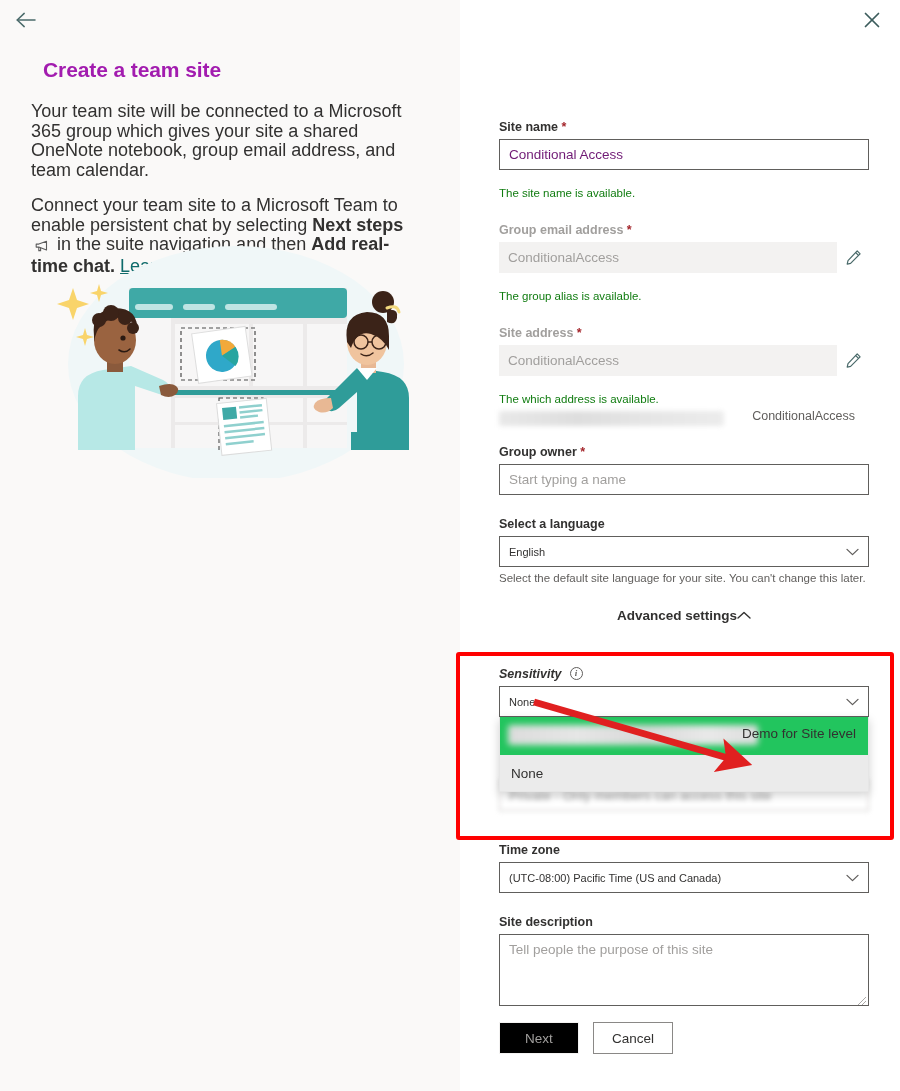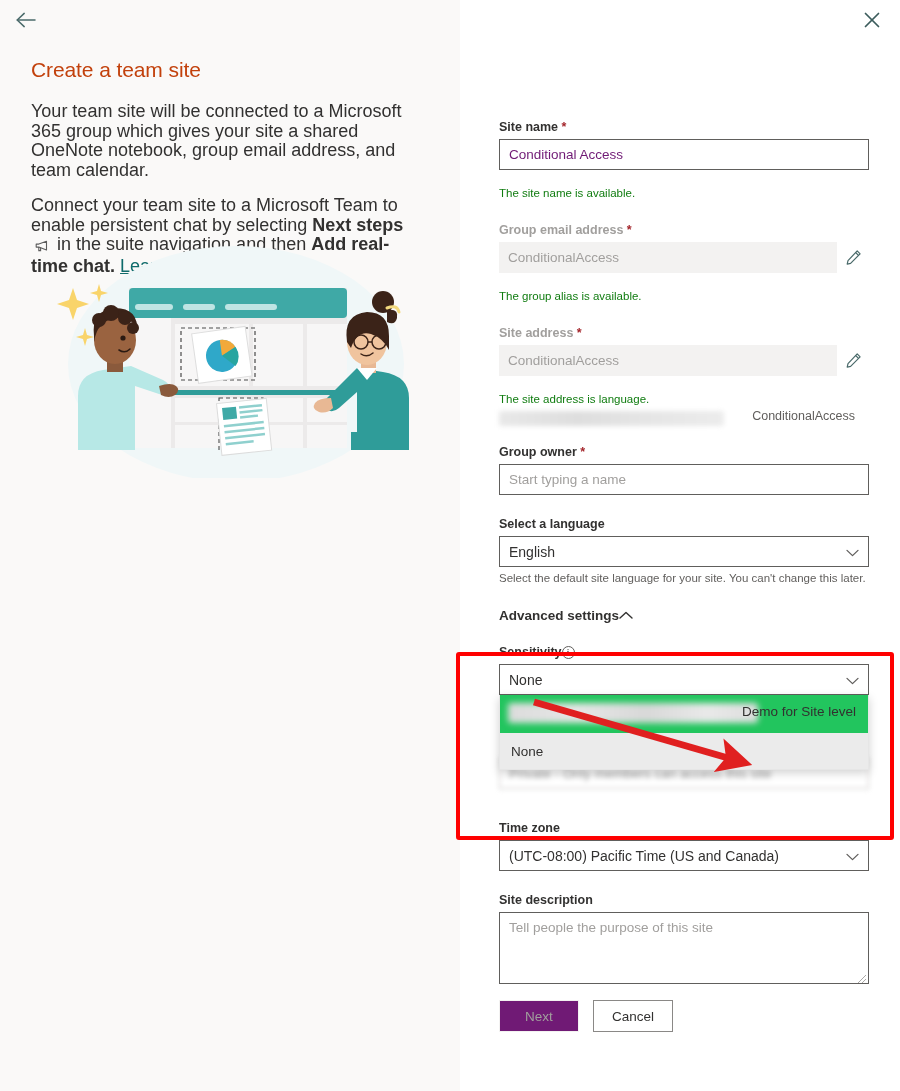--- a/index.html
+++ b/index.html
@@ -18,21 +18,21 @@
     position:absolute; left:0; top:0; width:460px; height:1091px;
     background:#faf9f8;
   }
   #back-button{
     position:absolute; left:8px; top:4px; width:36px; height:32px;
     display:flex; align-items:center; justify-content:center;
     cursor:pointer; background:transparent; border:none;
   }
   #left-content{ position:absolute; left:31px; top:58px; width:400px; }
   #page-title{
-    font-size:21px; font-weight:400; color:#c2410c; margin:0 0 20px 0;
+    font-size:21px; font-weight:700; color:#a21caf; margin:0 0 20px 12px;
     letter-spacing:-0.1px;
   }
   .intro-p{
     font-size:18px; line-height:19.5px; color:#323130; margin:0 0 16px 0;
     max-width:392px;
   }
   .intro-p b{ font-weight:700; }
   .learn-more{
     color:#0f6b6b; text-decoration:underline; cursor:pointer;
   }
@@ -84,21 +84,21 @@
     font-size:11.5px; color:#107c10; margin-top:16px; line-height:15px;
   }
   .helper-gray{
     font-size:11.5px; color:#605e5c; margin-top:4px; line-height:15px;
   }
   .spacer{ height:22px; }
   .spacer-sm{ height:16px; }
 
   .combo{
     width:370px; height:31px; border:1px solid #605e5c; background:#fff;
-    font-size:14px; color:#323130; padding:0 30px 0 9px;
+    font-size:11px; color:#323130; padding:0 30px 0 9px;
     display:flex; align-items:center; position:relative; cursor:pointer;
   }
   .combo .chev{
     position:absolute; right:9px; top:50%; transform:translateY(-50%);
   }
 
   .url-preview{
     margin-top:2px; height:20px; position:relative; width:370px;
   }
   .blur-bar{
@@ -107,26 +107,27 @@
     filter:blur(2.5px); border-radius:2px;
   }
   .url-tail{
     position:absolute; right:14px; top:0; font-size:12.5px; color:#605e5c;
   }
 
   
   .adv-head{
     font-size:13.5px; font-weight:700; color:#323130;
     display:flex; align-items:center; cursor:pointer;
-    margin-bottom:4px;
+    margin-bottom:26px;
+    justify-content:center;
   }
 
   .sens-label{
-    display:flex; align-items:center; gap:0;
-    font-size:12.5px; font-weight:700; color:#323130; margin-bottom:5px;
+    display:flex; gap:8px;
+    font-size:12.5px; font-weight:700; color:#323130; margin-bottom:5px;font-style:italic;
   }
   .info-ring{
     width:13px; height:13px; border-radius:50%; border:1px solid #605e5c;
     display:inline-flex; align-items:center; justify-content:center;
     font-size:9px; font-weight:700; color:#605e5c;
     font-family:"Liberation Serif", serif; line-height:1;
   }
 
   
   #sens-wrap{ position:relative; }
@@ -169,21 +170,21 @@
     position:absolute; right:1px; bottom:1px; width:10px; height:10px;
   }
 
   #buttons{ display:flex; gap:14px; margin-top:16px; }
   .btn{
     height:32px; min-width:80px; font-size:13.5px;
     font-family:"Liberation Sans", sans-serif;
     display:flex; align-items:center; justify-content:center; cursor:pointer;
   }
   .btn-next{
-    background:#701a75; color:#a19f9d; border:1px solid #f3f2f1;
+    background:#000000; color:#a19f9d; border:1px solid #f3f2f1;
     cursor:default;
   }
   .btn-cancel{
     background:#fff; color:#323130; border:1px solid #8a8886; font-weight:400;
   }
 
   
   #annot-box{
     position:absolute; left:456px; top:652px; width:438px; height:188px;
     border:4px solid #ff0000; border-radius:3px; z-index:40;
@@ -374,21 +375,21 @@
       </label>
       <div class="row-edit">
         <div class="tbox readonly">ConditionalAccess</div>
         <button class="pencil-btn" aria-label="Edit">
           <svg width="17" height="17" viewBox="0 0 17 17">
             <path d="M12.2 1.9 L15.1 4.8 L5.6 14.3 L2.2 15.1 L3 11.6 Z" fill="none" stroke="#4a6a6a" stroke-width="1.2" stroke-linejoin="round"></path>
             <line x1="10.6" y1="3.5" x2="13.5" y2="6.4" stroke="#4a6a6a" stroke-width="1.2"></line>
           </svg>
         </button>
       </div>
-      <div class="helper">The site address is language.</div>
+      <div class="helper">The which address is available.</div>
       <div class="url-preview">
         <div class="blur-bar"></div>
         <div class="url-tail">ConditionalAccess</div>
       </div>
     </div>
 
     <div class="spacer-sm"></div>
 
     <div class="field">
       <label class="flabel">

